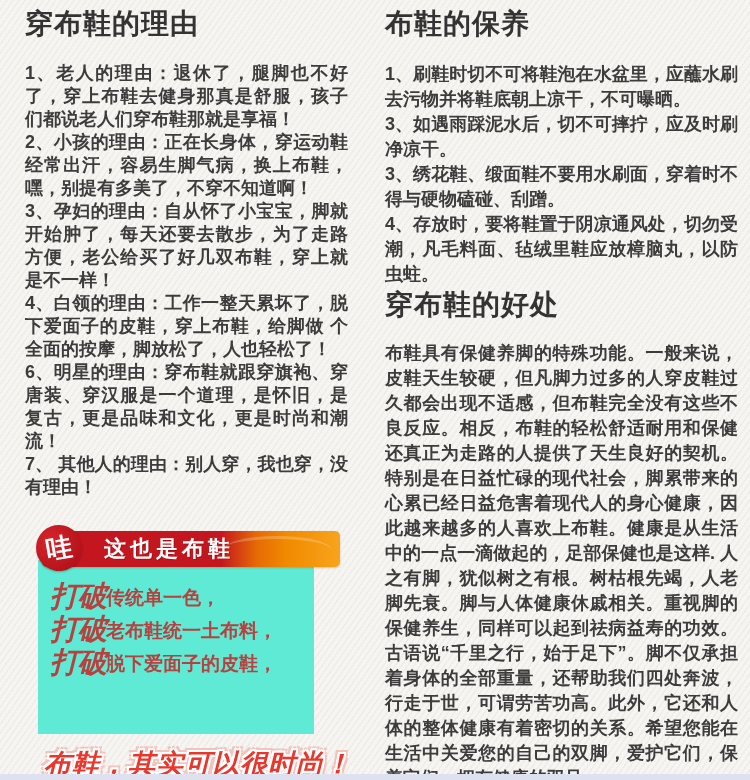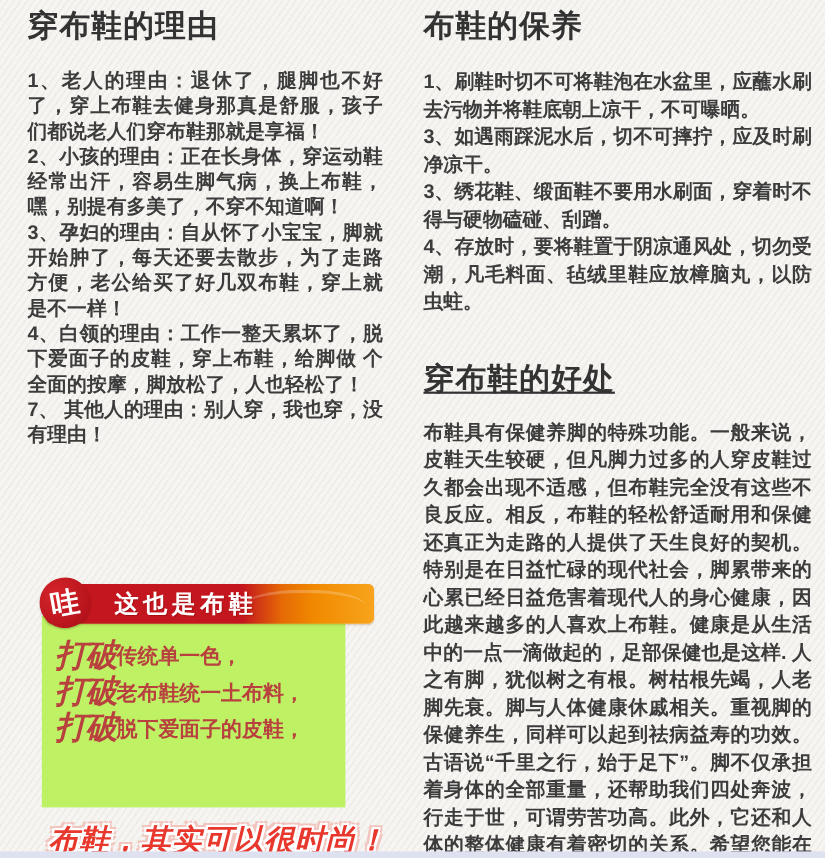--- a/index.html
+++ b/index.html
@@ -31,21 +31,21 @@
   .body-text {
     margin: 0;
     font-size: 18px;
     font-weight: bold;
     line-height: 23px;
     text-align: justify;
     color: #3c3c3c;
   }
   .col-right .body-text { line-height: 25px; }
 
-  .benefits-title { margin-top: 40px; margin-bottom: 18px; text-decoration: underline; }
+  .benefits-title { margin-bottom: 18px; }
   .benefits-para { line-height: 24px; }
 
   
   .promo { position: absolute; left: 38px; top: 531px; width: 302px; }
 
   .promo-banner {
     position: relative;
     margin-left: 4px;
     height: 36px;
     border-radius: 5px;
@@ -84,21 +84,21 @@
     font-weight: 900;
     letter-spacing: 4px;
     text-shadow: 1px 1px 0 rgba(120,0,0,0.35);
   }
 
   .promo-panel {
     position: relative;
     margin-top: -7px;
     width: 254px;
     min-height: 148px;
-    background: #bef264;
+    background: #5eead4;
     padding: 20px 10px 6px 12px;
     z-index: -1;
   }
   .break-line { white-space: nowrap; line-height: 33px; height: 33px; }
   .break-em {
     font-size: 29px;
     font-weight: 900;
     color: #b8403e;
     font-style: italic;
     letter-spacing: -1px;
@@ -139,20 +139,21 @@
 </style>
 </head>
 <body>
 
 <section class="col col-left">
   <h1 class="section-title">穿布鞋的理由</h1>
   <p class="body-text">1、老人的理由：退休了，腿脚也不好了，穿上布鞋去健身那真是舒服，孩子们都说老人们穿布鞋那就是享福！</p>
   <p class="body-text">2、小孩的理由：正在长身体，穿运动鞋经常出汗，容易生脚气病，换上布鞋，嘿，别提有多美了，不穿不知道啊！</p>
   <p class="body-text">3、孕妇的理由：自从怀了小宝宝，脚就开始肿了，每天还要去散步，为了走路方便，老公给买了好几双布鞋，穿上就是不一样！</p>
   <p class="body-text">4、白领的理由：工作一整天累坏了，脱下爱面子的皮鞋，穿上布鞋，给脚做 个全面的按摩，脚放松了，人也轻松了！</p>
+  <p class="body-text">6、明星的理由：穿布鞋就跟穿旗袍、穿唐装、穿汉服是一个道理，是怀旧，是复古，更是品味和文化，更是时尚和潮流！</p>
   <p class="body-text">7、 其他人的理由：别人穿，我也穿，没有理由！</p>
 </section>
 
 <section class="col col-right">
   <h1 class="section-title">布鞋的保养</h1>
   <p class="body-text">1、刷鞋时切不可将鞋泡在水盆里，应蘸水刷去污物并将鞋底朝上凉干，不可曝晒。</p>
   <p class="body-text">3、如遇雨踩泥水后，切不可摔拧，应及时刷净凉干。</p>
   <p class="body-text">3、绣花鞋、缎面鞋不要用水刷面，穿着时不得与硬物磕碰、刮蹭。</p>
   <p class="body-text">4、存放时，要将鞋置于阴凉通风处，切勿受潮，凡毛料面、毡绒里鞋应放樟脑丸，以防虫蛀。</p>
 

